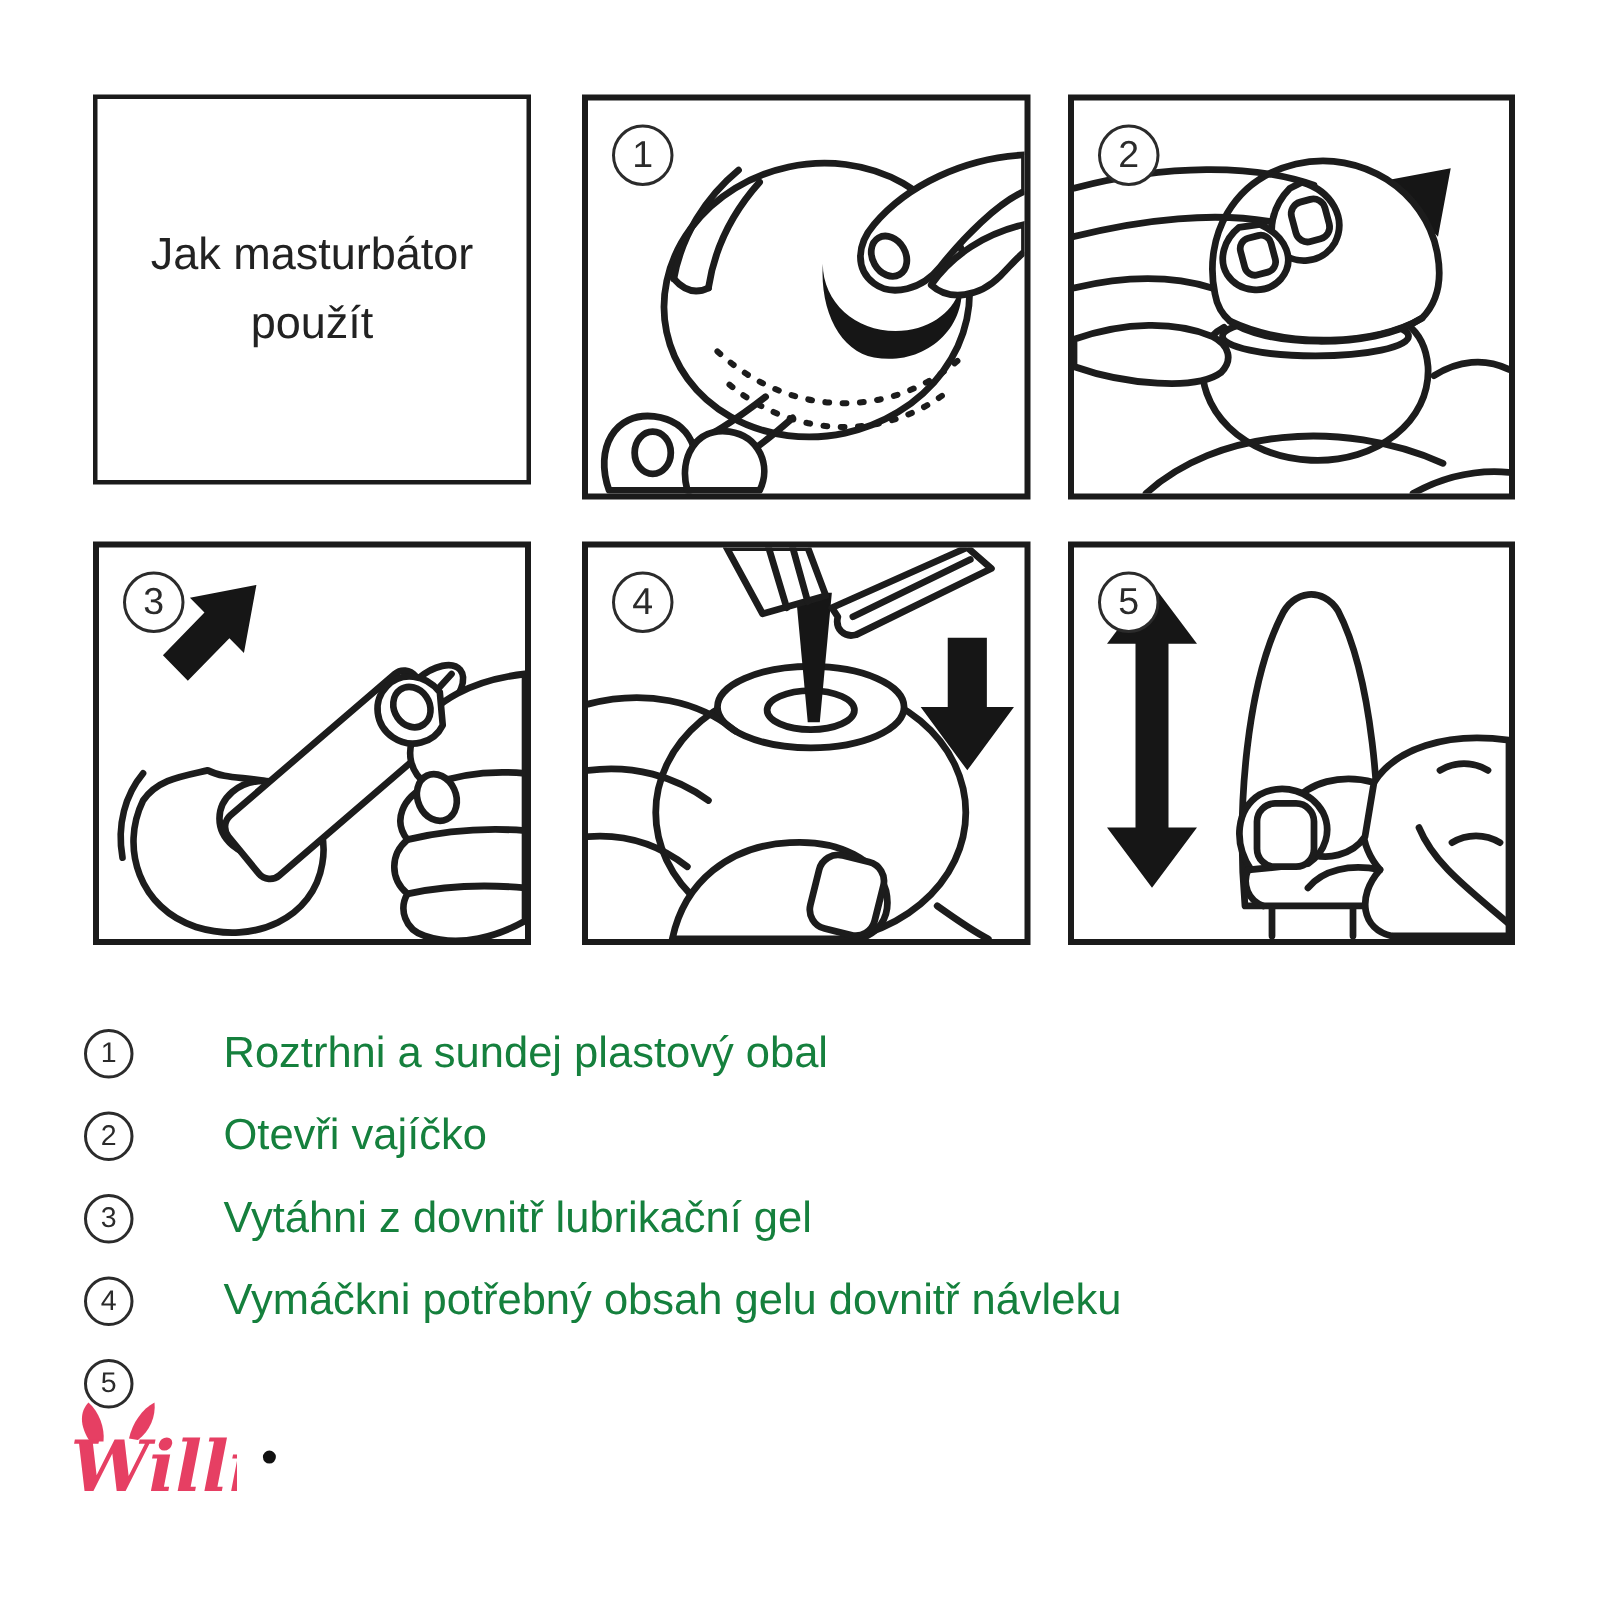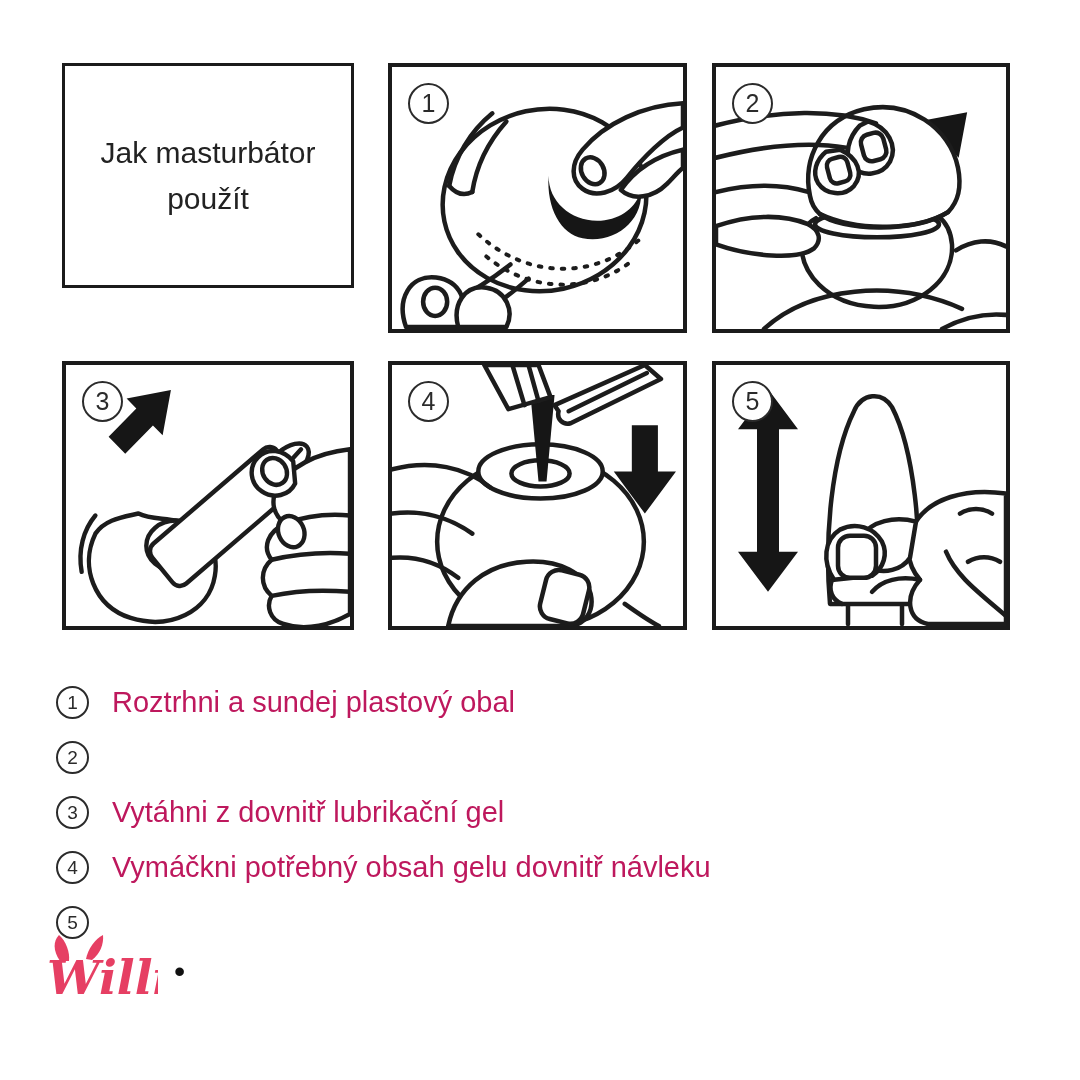--- a/index.html
+++ b/index.html
@@ -14,32 +14,32 @@
   svg.art{position:absolute;left:0;top:0;width:100%;height:100%;}
   .ln{fill:none;stroke:#1c1c1c;stroke-width:4.5;stroke-linecap:round;stroke-linejoin:round;}
   .dot{fill:none;stroke:#1c1c1c;stroke-width:4;stroke-linecap:round;stroke-dasharray:2.5 9;}
   .wh{fill:#ffffff;stroke:#1c1c1c;stroke-width:4.5;stroke-linecap:round;stroke-linejoin:round;}
   .bk{fill:#161616;stroke:none;}
   .steps{position:absolute;left:56px;top:686px;}
   .step{display:flex;align-items:center;margin-bottom:22px;}
   .snum{flex:none;width:29px;height:29px;border:2px solid #2b2b2b;border-radius:50%;
         display:flex;align-items:center;justify-content:center;font-size:19px;color:#2b2b2b;
         margin-right:23px;}
-  .stext{font-size:29px;color:#be185d;white-space:nowrap;}
+  .stext{font-size:29px;color:#15803d;white-space:nowrap;margin-left:37px;}
   .footer{position:absolute;left:46px;top:934px;display:flex;align-items:center;}
   .bullet{font-size:32px;margin:0 14px 0 16px;color:#111;}
   .note{font-size:29px;color:#111;white-space:nowrap;}
   .logo-text{font-family:"DejaVu Serif", serif;font-style:italic;font-weight:bold;}
 </style>
 </head>
 <body>
 
 <div class="stage">
 
-  <div class="panel title-panel" style="left:62px;top:63px;width:292px;height:225px;">
+  <div class="panel title-panel" style="left:62px;top:63px;width:292px;height:260px;">
     <div class="title-text">Jak masturbátor použít</div>
   </div>
 
   <div class="panel" style="left:388px;top:63px;width:299px;height:270px;">
     <div class="pnum">1</div>
     <svg class="art" viewBox="0 0 290 260" preserveAspectRatio="none">
       <ellipse class="wh" cx="152" cy="132" rx="102" ry="90" transform="rotate(-12 152 132)"></ellipse>
       <path class="ln" d="M100,46 C78,64 62,90 57,118"></path>
       <path class="ln" d="M114,54 C96,74 84,98 80,124"></path>
       <path class="ln" d="M57,118 C64,126 72,128 80,124"></path>
@@ -145,20 +145,21 @@
     </svg>
   </div>
 
   <div class="steps">
     <div class="step">
       <span class="snum">1</span>
       <span class="stext">Roztrhni a sundej plastový obal</span>
     </div>
     <div class="step">
       <span class="snum">2</span>
+      <span class="stext">Otevři vajíčko</span>
     </div>
     <div class="step">
       <span class="snum">3</span>
       <span class="stext">Vytáhni z dovnitř lubrikační gel</span>
     </div>
     <div class="step">
       <span class="snum">4</span>
       <span class="stext">Vymáčkni potřebný obsah gelu dovnitř návleku</span>
     </div>
     <div class="step">

